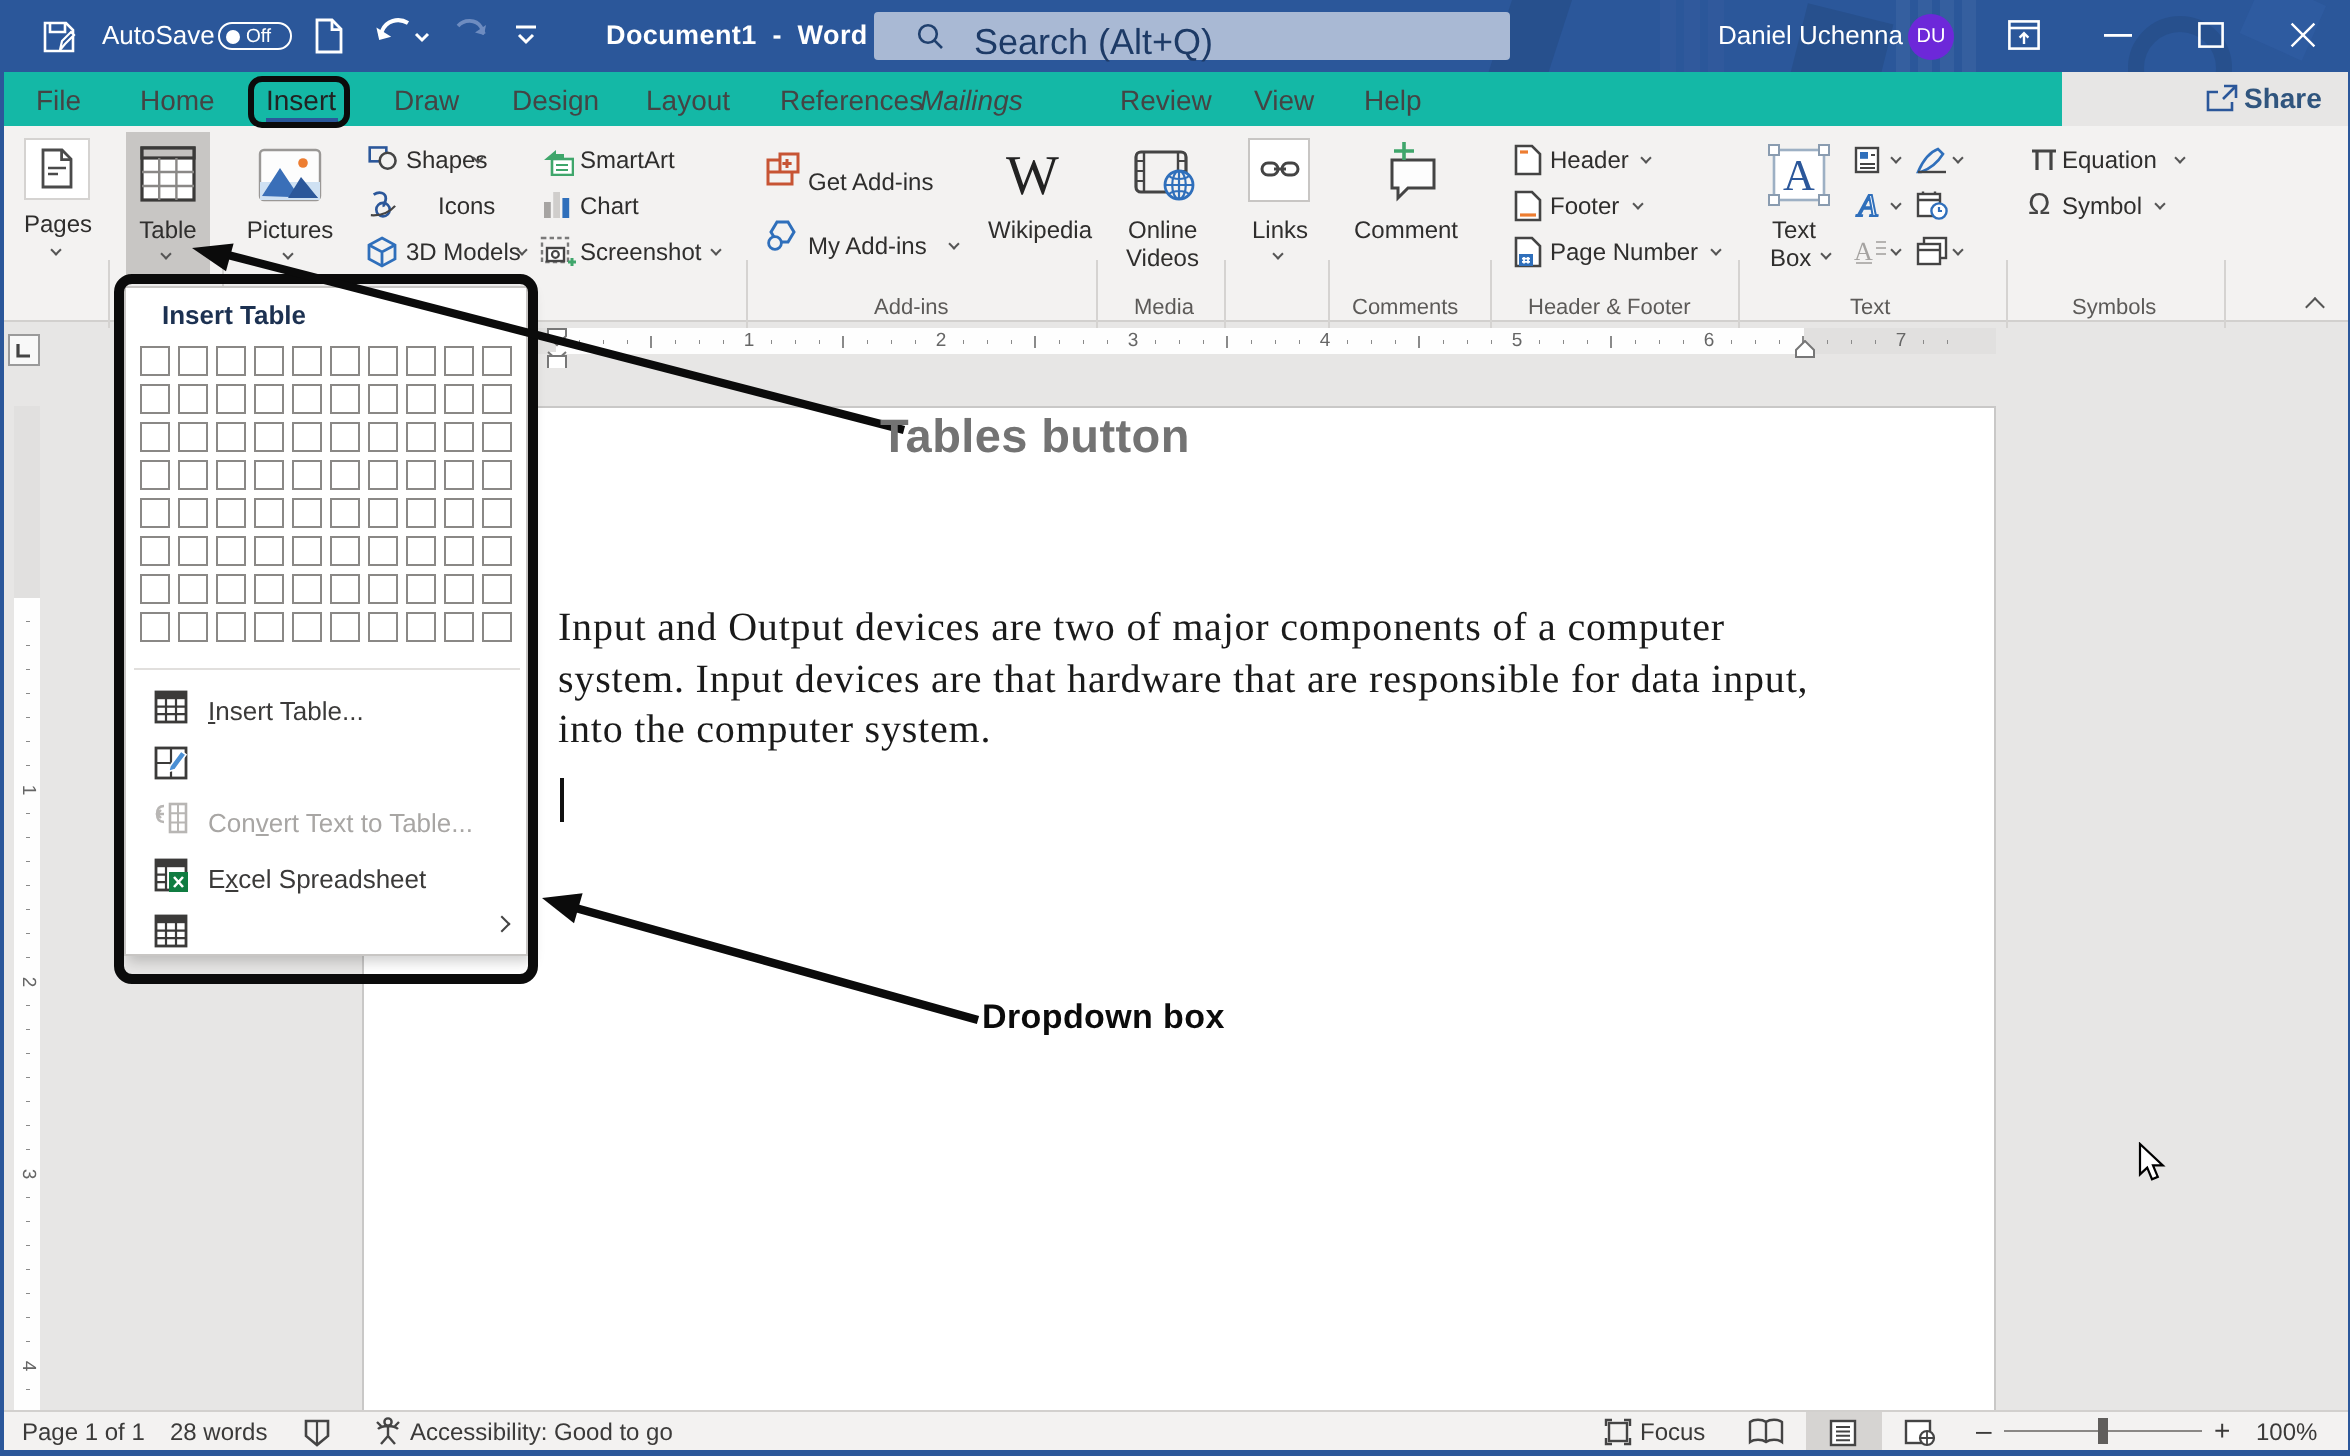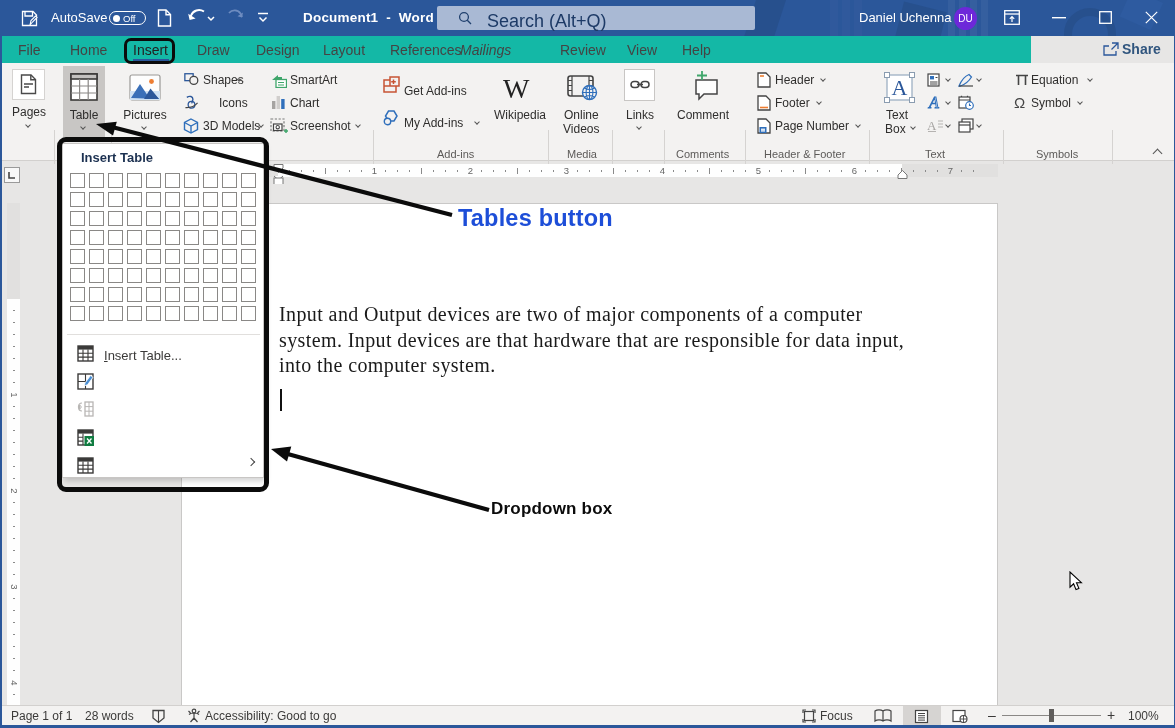--- a/index.html
+++ b/index.html
@@ -435,20 +435,26 @@
 <div class="vn" style="top:485px;">2</div>
 <div class="vn" style="top:581px;">3</div>
 <div class="vn" style="top:677px;">4</div>
 
 <div class="ab" id="dropdown" style="left:62px;top:143px;width:202px;height:335px;background:#fff;border:1px solid #c8c6c4;box-shadow:2px 3px 6px rgba(0,0,0,.18);">
  <div class="ab" style="left:18px;top:6px;font-size:13px;font-weight:bold;color:#1c3151;text-align:right;">Insert Table</div>
  <div class="ab" id="tgrid" style="left:8px;top:30px;width:190px;height:149px;background:repeating-linear-gradient(90deg,transparent 0 1px, transparent 1px 14px, transparent 14px 19px);"></div>
  <div class="ab" style="left:4px;top:190px;width:193px;height:1px;background:#e1dfdd;"></div>
  <div class="ab menuitem" style="top:198px;">
       <span class="mtxt"><u>I</u>nsert Table...</span>
+    </div>
+ <div class="ab menuitem" style="top:254px;">
+      <span class="mtxt" style="color:#a8a6a4;">Con<u>v</u>ert Text to Table...</span>
+    </div>
+ <div class="ab menuitem" style="top:282px;">
+      <span class="mtxt">E<u>x</u>cel Spreadsheet</span>
     </div>
  <div class="ab" style="left:185px;top:315px;width:6px;height:6px;border-right:1.4px solid #444;border-bottom:1.4px solid #444;transform:rotate(-45deg);"></div>
 </div>
 <style>
 .menuitem{left:0;width:202px;height:28px;}
 .mtxt{position:absolute;left:41px;top:6px;font-size:13px;color:#3b3a39;white-space:nowrap;}
 .mtxt u{text-decoration:underline;}
 .gsq{position:absolute;width:15px;height:15px;background:#fff;border:1px solid #8a8886;}
 .micon{position:absolute;left:15px;top:5px;}
 </style>
@@ -564,18 +570,18 @@
 </svg>
 
 <div class="ab" style="left:124px;top:38px;width:51px;height:26px;border:3.4px solid #0b0b0b;border-radius:7px;"></div>
 <div class="ab" style="left:57px;top:137px;width:212px;height:355px;border:5px solid #0b0b0b;border-radius:9px;"></div>
 <svg class="ab" style="left:0;top:0;pointer-events:none;" width="1175" height="728">
  <line x1="452" y1="215" x2="112" y2="127" stroke="#0b0b0b" stroke-width="4.2"></line>
  <polygon points="96,124 116.8,121.8 113.0,135.6" fill="#0b0b0b"></polygon>
  <line x1="489" y1="510" x2="286" y2="453.5" stroke="#0b0b0b" stroke-width="4.2"></line>
  <polygon points="271,449 291.3,446.6 287.0,461.6" fill="#0b0b0b"></polygon>
 </svg>
-<div class="ab" style="left:458px;top:205px;font-size:23.5px;font-weight:bold;color:#1d4ed8;letter-spacing:.2px;">Tables button</div>
+<div class="ab" style="left:440px;top:205px;font-size:23.5px;font-weight:bold;color:#737373;letter-spacing:.2px;">Tables button</div>
 <div class="ab" style="left:491px;top:499px;font-size:17px;font-weight:bold;color:#0b0b0b;letter-spacing:.2px;">Dropdown box</div>
 
 <svg class="ab" style="left:1069px;top:571px;" width="14" height="21" viewBox="0 0 14 21">
  <path d="M1 1 L1 16.2 L4.6 12.8 L7 18.6 L9.9 17.4 L7.5 11.7 L12.4 11.7 Z" fill="#fff" stroke="#000" stroke-width="1.1"></path>
 </svg>
 
 </body></html>

